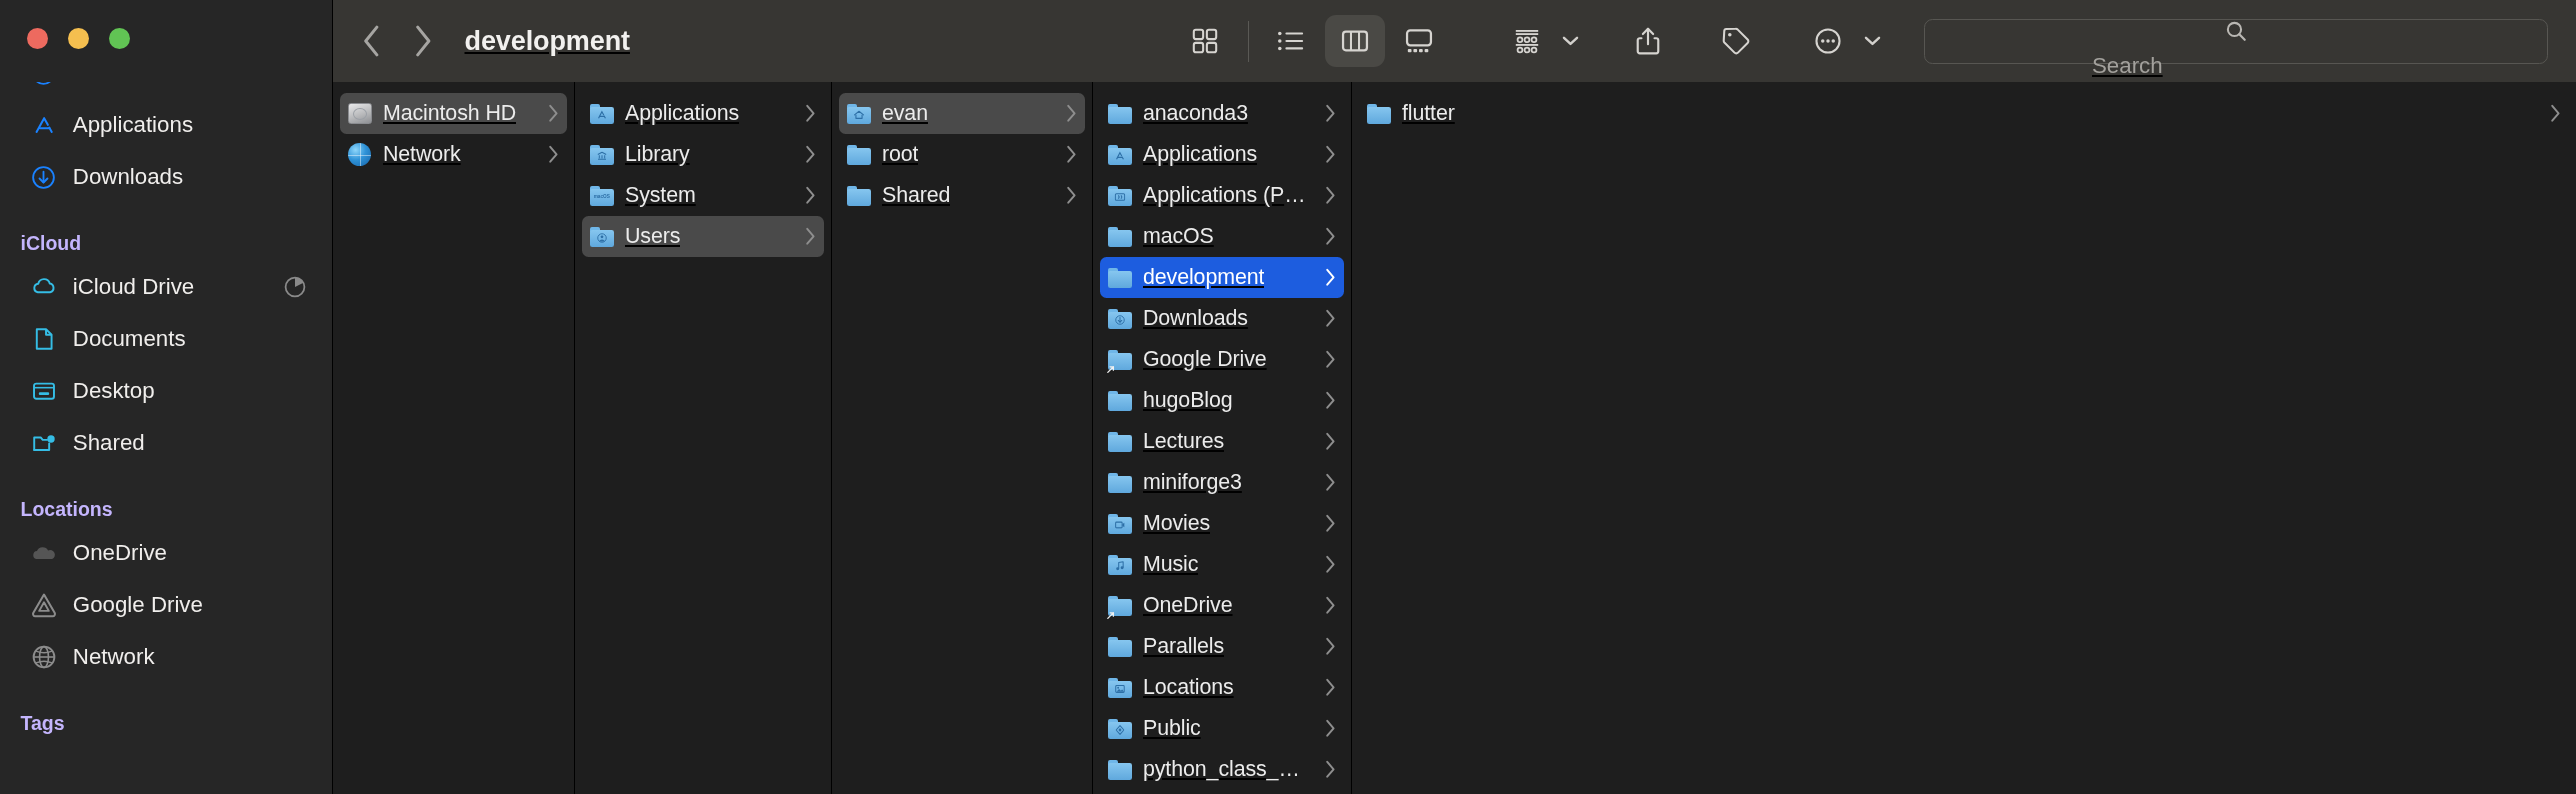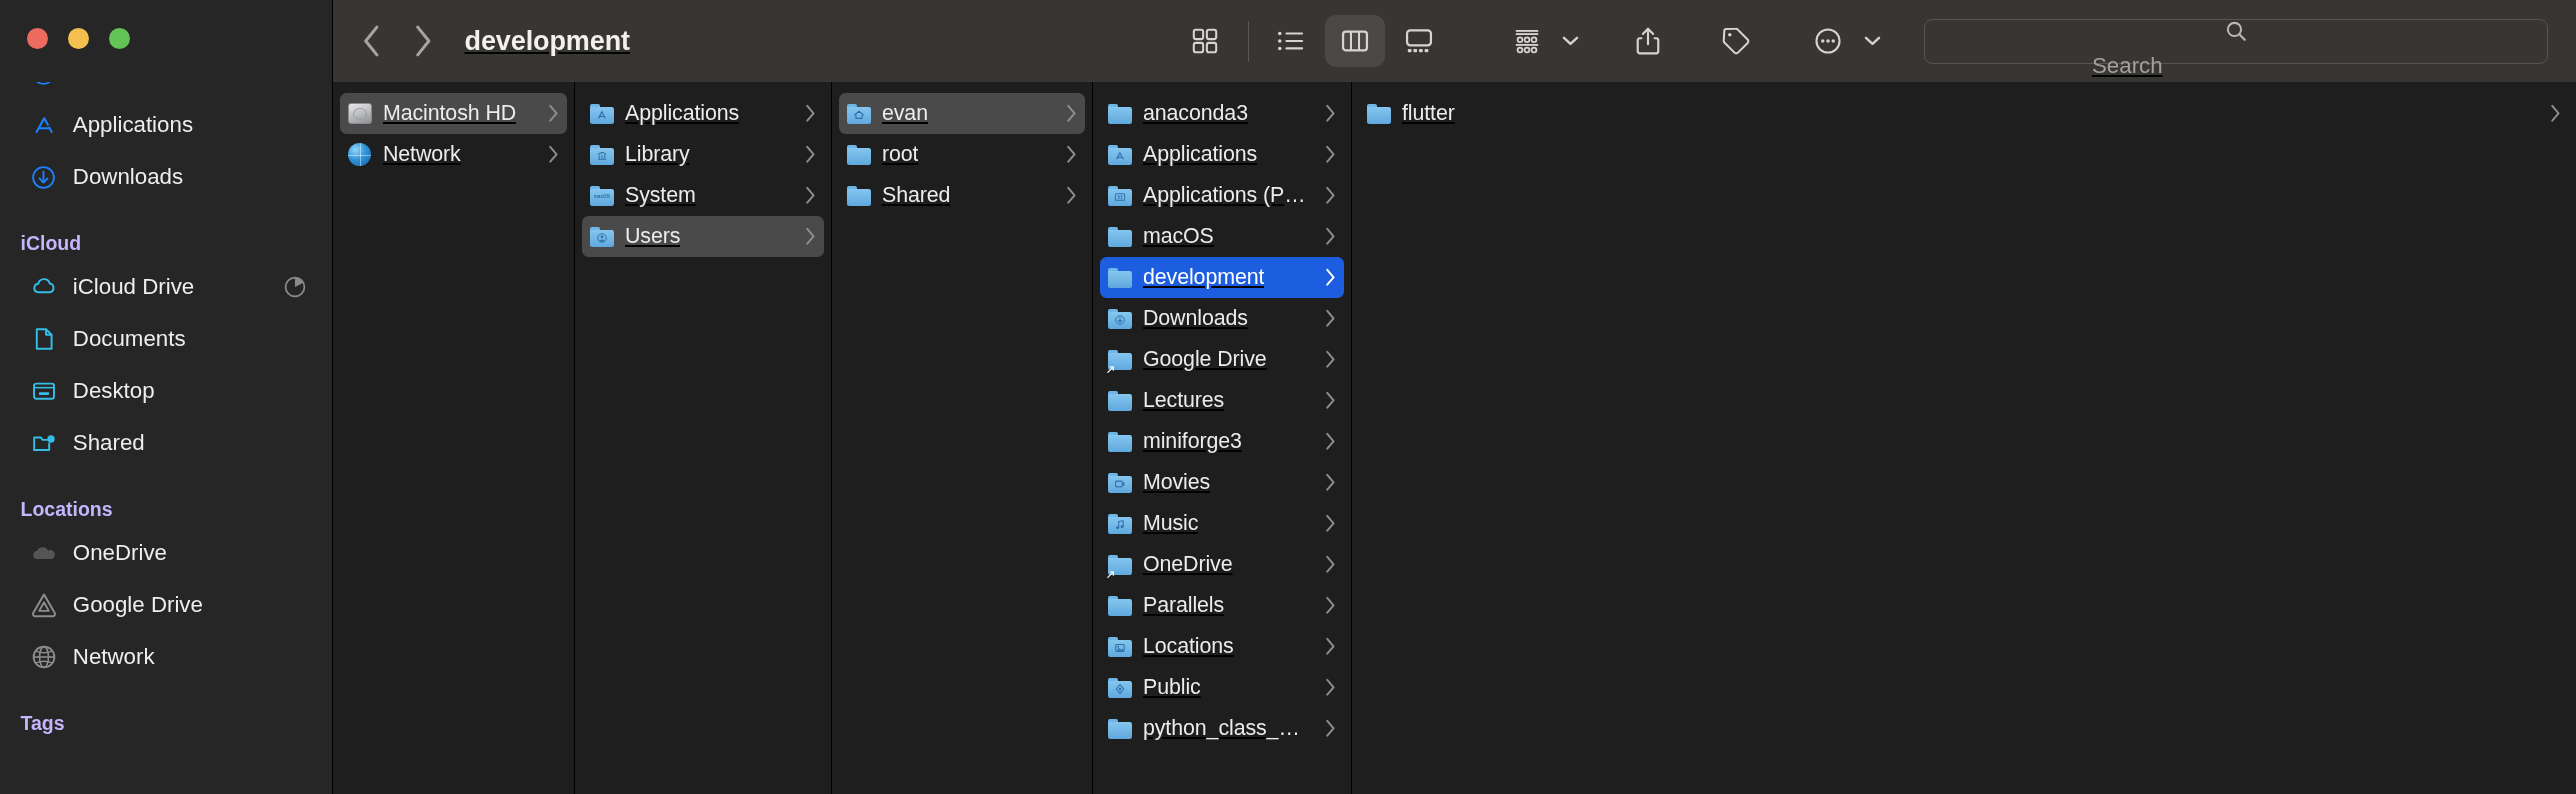--- a/index.html
+++ b/index.html
@@ -724,20 +724,34 @@
             </span>
           </span>
           <span class="rlabel">Google Drive</span>
           <span class="rchev">
               <svg width="11.2" height="18.6" viewBox="0 0 12 20" fill="none">
                 <path d="M2.4 2 L9.2 10 L2.4 18" stroke="currentColor" stroke-width="2.1" stroke-linecap="round" stroke-linejoin="round"></path>
               </svg>
             </span>
         </div>
 
+        <div class="row">
+          <span class="ricon">
+              <span class="folder">
+                <span class="tab"></span>
+                <span class="bodyf"></span>
+              </span>
+            </span>
+          <span class="rlabel">hugoBlog</span>
+          <span class="rchev">
+              <svg width="11.2" height="18.6" viewBox="0 0 12 20" fill="none">
+                <path d="M2.4 2 L9.2 10 L2.4 18" stroke="currentColor" stroke-width="2.1" stroke-linecap="round" stroke-linejoin="round"></path>
+              </svg>
+            </span>
+        </div>
 
         <div class="row">
           <span class="ricon">
               <span class="folder">
                 <span class="tab"></span>
                 <span class="bodyf"></span>
               </span>
             </span>
           <span class="rlabel">Lectures</span>
           <span class="rchev">

